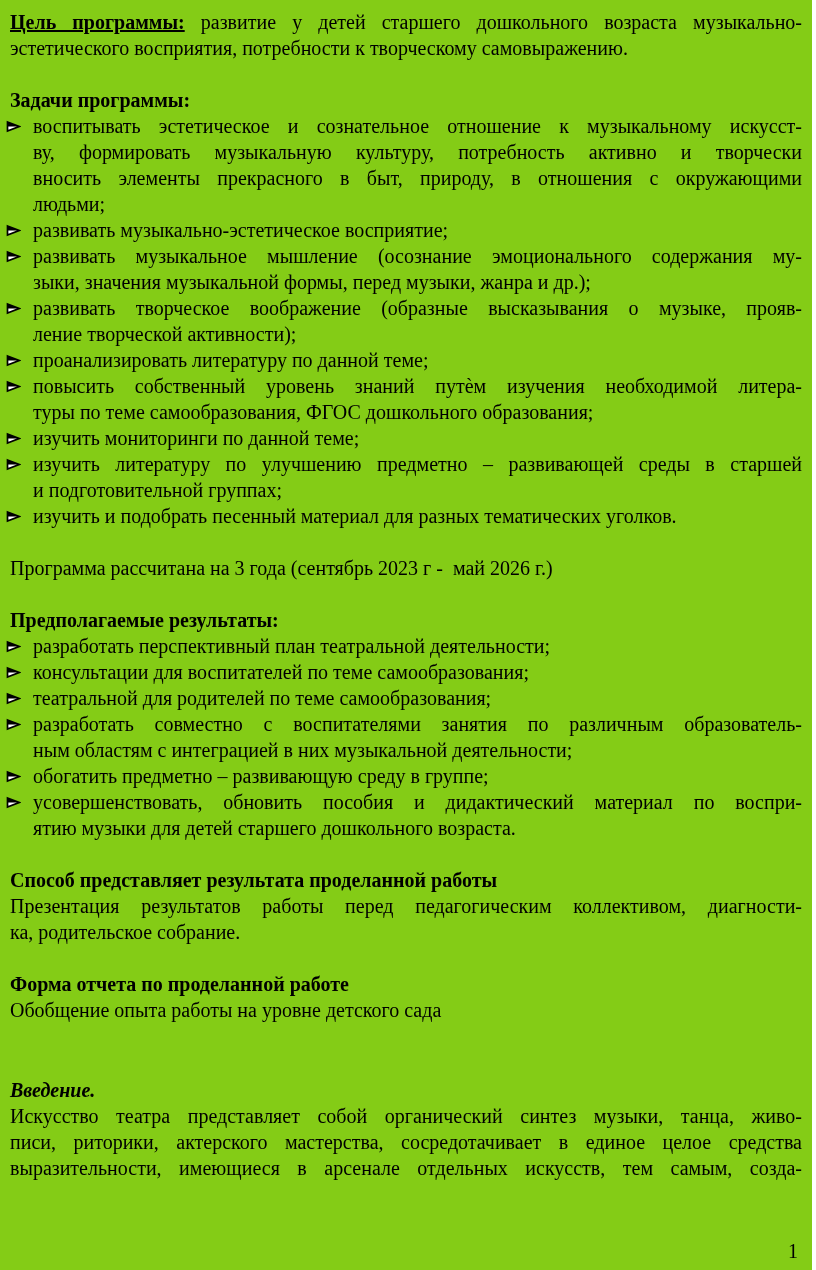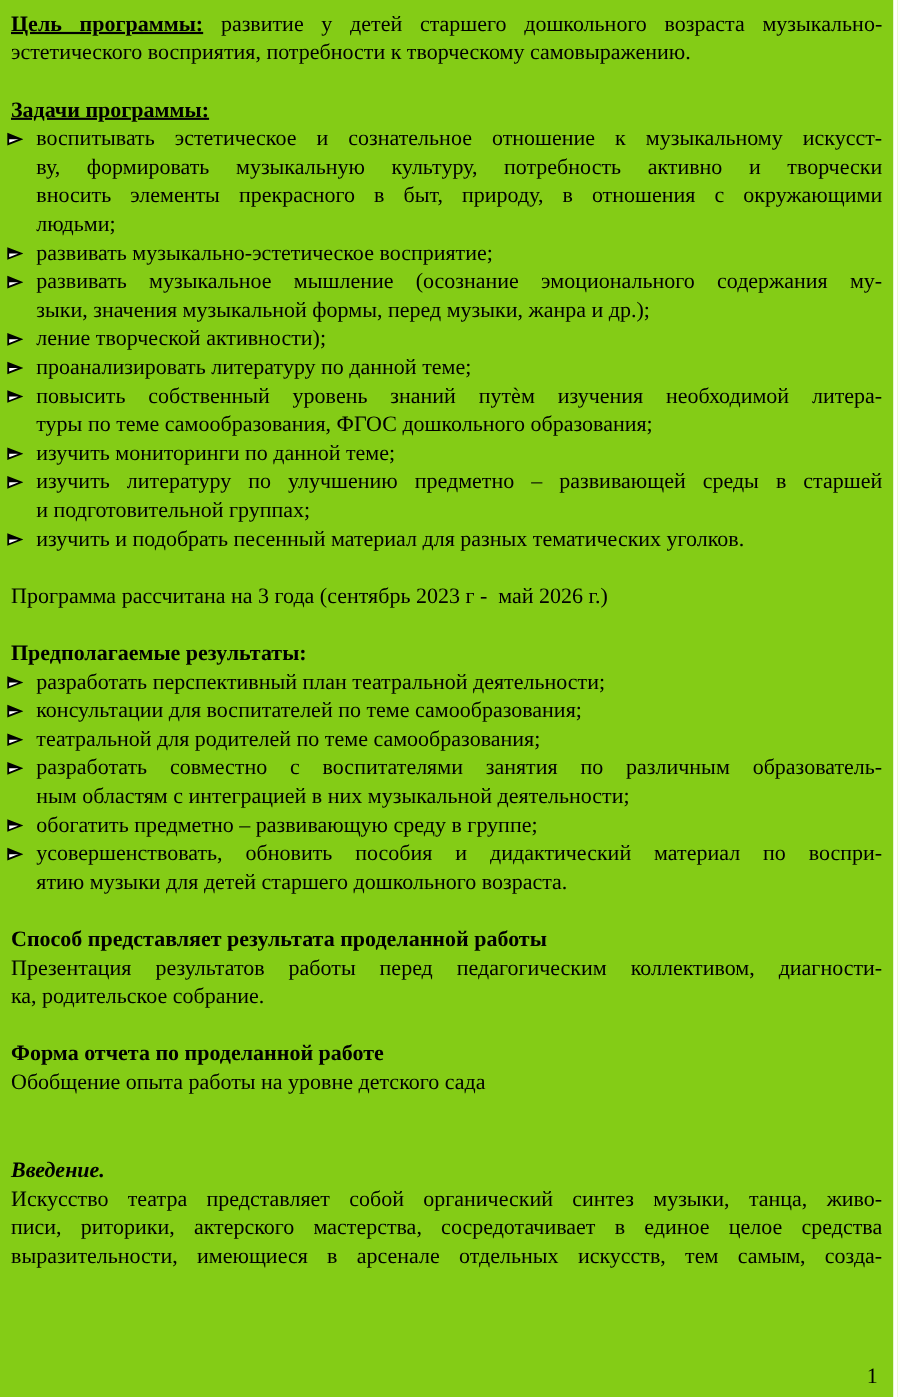--- a/index.html
+++ b/index.html
@@ -7,21 +7,21 @@
     width: 812px; height: 1270px;
     position: relative; overflow: hidden;
     background: #84cc16; color: #000000;
     font-family: "Liberation Serif", "DejaVu Serif", serif;
     font-size: 20px; line-height: 26px;
     padding: 9px 10px 0 10px; box-sizing: border-box;
   }
   .line { min-height: 26px; }
   .jst { text-align: justify; text-align-last: justify; }
   .heading { font-weight: bold; }
-  .und { text-decoration: underline; }
+  .und { }
   .ital { font-style: italic; margin-top: 28px; }
   .lead { font-weight: bold; text-decoration: underline; }
   .spacer { height: 26px; }
   .bullet-item { position: relative; padding-left: 23px; }
   .bullet-marker { position: absolute; left: -4px; top: 7px; width: 15px; height: 13px; }
   .page-number { position: absolute; right: 14px; bottom: 6px; }
 </style>
 </head>
 <body>
 
@@ -57,20 +57,21 @@
             <path d="M1.5 2 L13 6.5 L1.5 6.5 Z" fill="#000000"></path>
           </svg>
           <div class="line jst">развивать музыкальное мышление (осознание эмоционального содержания му-</div>
           <div class="line">зыки, значения музыкальной формы, перед музыки, жанра и др.);</div>
         </div>
         <div class="bullet-item">
           <svg viewBox="0 0 15 13" class="bullet-marker">
             <path d="M1.5 2 L13 6.5 L1.5 11 Z" fill="#ffffff" stroke="#000000" stroke-width="1.7" stroke-linejoin="miter"></path>
             <path d="M1.5 2 L13 6.5 L1.5 6.5 Z" fill="#000000"></path>
           </svg>
+          <div class="line jst">развивать творческое воображение (образные высказывания о музыке, прояв-</div>
           <div class="line">ление творческой активности);</div>
         </div>
         <div class="bullet-item">
           <svg viewBox="0 0 15 13" class="bullet-marker">
             <path d="M1.5 2 L13 6.5 L1.5 11 Z" fill="#ffffff" stroke="#000000" stroke-width="1.7" stroke-linejoin="miter"></path>
             <path d="M1.5 2 L13 6.5 L1.5 6.5 Z" fill="#000000"></path>
           </svg>
           <div class="line">проанализировать литературу по данной теме;</div>
         </div>
         <div class="bullet-item">

